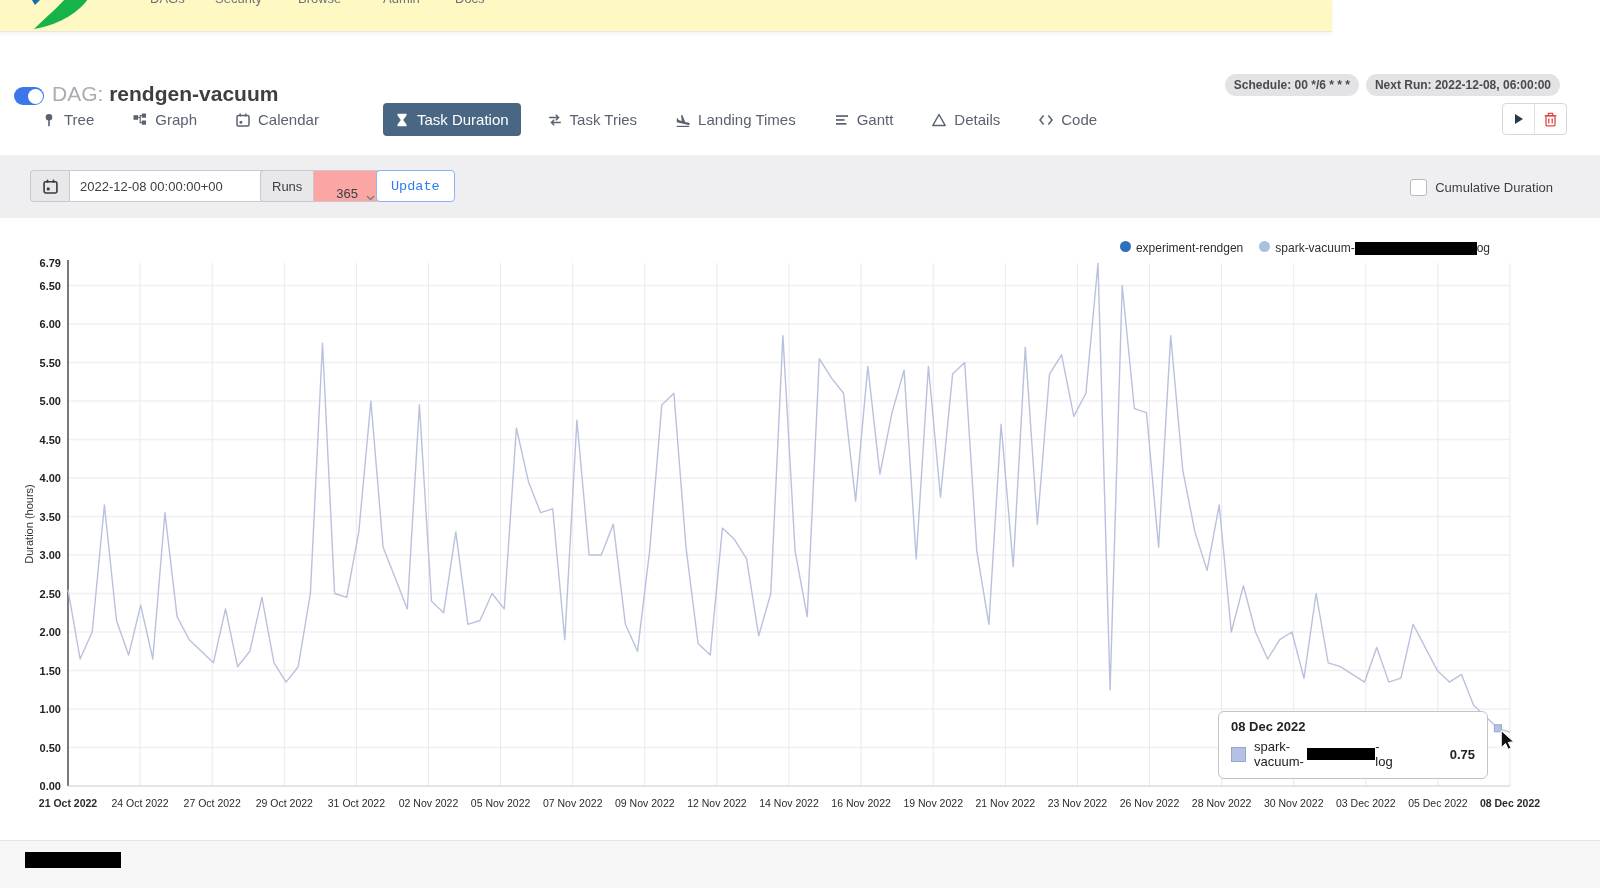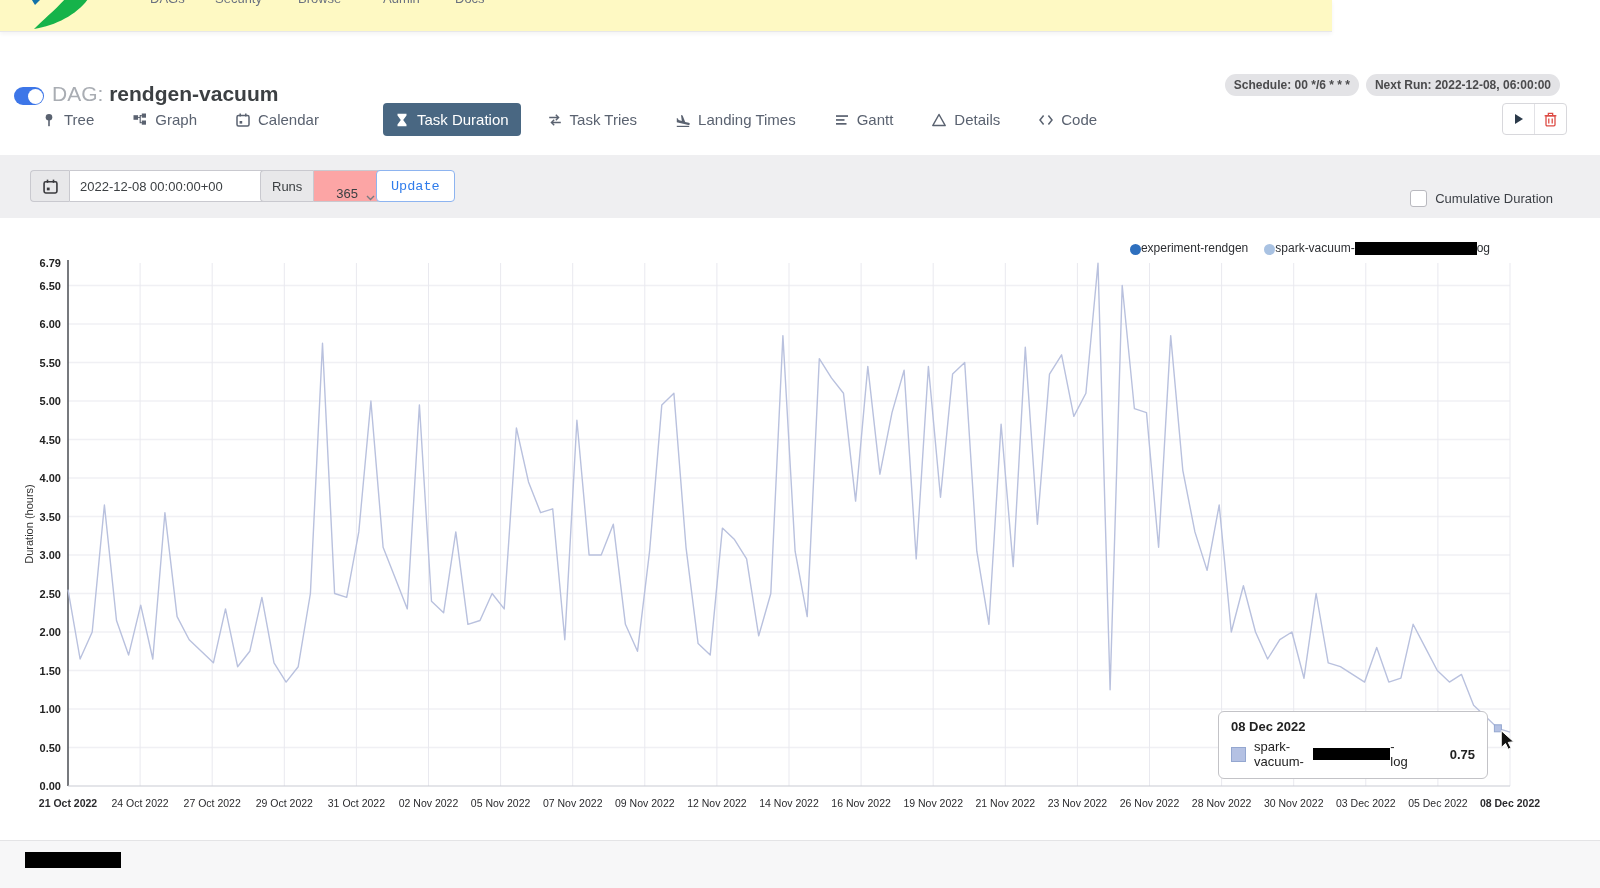--- a/index.html
+++ b/index.html
@@ -43,39 +43,39 @@
            border-radius:4px 0 0 4px;display:flex;align-items:center;justify-content:center;cursor:pointer;}
   .date-input{width:178px;border:1px solid #c9c9cf;border-radius:0 4px 4px 0;font-size:13px;
               color:#3c4043;padding:0 10px;outline:none;background:#fff;font-family:"Liberation Sans",sans-serif;}
   .runs-chip{background:#e8e8ea;border:1px solid #c9c9cf;border-right:none;border-radius:4px 0 0 4px;
              display:flex;align-items:center;padding:12px 11px;font-size:13px;color:#3c4043;}
   .runs-select{background:#fca5a5;border:1px solid #c9c9cf;border-radius:0 4px 4px 0;display:flex;
                align-items:flex-end;gap:8px;padding:0 22px;font-size:13px;color:#3c4043;cursor:pointer;}
   .update-btn{background:#fff;border:1px solid #8db4f0;color:#2f7ceb;border-radius:4px;
               font-size:13.5px;padding:8px 14px;display:flex;align-items:center;cursor:pointer;
               font-family:Liberation Mono, monospace;}
-  .cumulative{position:absolute;right:47px;top:24px;display:flex;align-items:center;gap:8px;font-size:13px;color:#3b3f45;margin-top:11px;}
+  .cumulative{position:absolute;right:47px;top:24px;display:flex;align-items:center;gap:8px;font-size:13px;color:#3b3f45;}
   .checkbox{width:15px;height:15px;background:#fff;border:1px solid #b9b9bf;border-radius:3px;cursor:pointer;}
 
   
   .chart{position:absolute;left:0;top:218px;width:1600px;height:622px;background:#fff;}
   .legend{position:absolute;right:110px;top:23px;display:flex;align-items:center;gap:16px;font-size:12px;color:#2d2f33;}
-  .legend-item{display:flex;align-items:flex-end;}
+  .legend-item{display:flex;align-items:flex-start;gap:5px;}
   .legend-dot{width:11px;height:11px;border-radius:50%;display:inline-block;}
   .redact{display:inline-block;background:#000;height:13px;vertical-align:middle;}
   .ylabel{position:absolute;left:-26px;top:300px;width:110px;text-align:center;font-size:11px;color:#333;
           transform:rotate(-90deg);}
   #plot{position:absolute;left:0;top:0;}
   .tooltip{position:absolute;left:1218px;top:493px;width:270px;background:#fff;border:1px solid #c3c3c7;
            border-radius:6px;padding:7px 12px 9px 12px;box-sizing:border-box;z-index:4;}
   .tooltip .tt-date{font-size:13px;font-weight:700;color:#222;margin-bottom:5px;}
   .tt-row{display:flex;align-items:center;font-size:13px;color:#222;}
   .tt-swatch{width:13px;height:13px;background:#b4c1e3;border:1px solid #94a7d0;margin-right:8px;flex:none;}
   .tt-redact{display:inline-block;background:#000;height:12px;width:112px;vertical-align:middle;}
-  .tt-value{font-weight:700;margin-left:12px;padding-left:30px;}
+  .tt-value{font-weight:700;margin-left:27px;padding-left:30px;}
   .cursor{position:absolute;left:1500px;top:512px;z-index:6;}
 
   
   .footer{position:absolute;left:0;top:840px;width:1600px;height:48px;background:#f7f7f8;border-top:1px solid #e4e4e6;}
   .footer-redact{position:absolute;left:25px;top:11px;width:96px;height:16px;background:#000;}
 </style>
 </head>
 <body>
 
 <div class="topnav">

